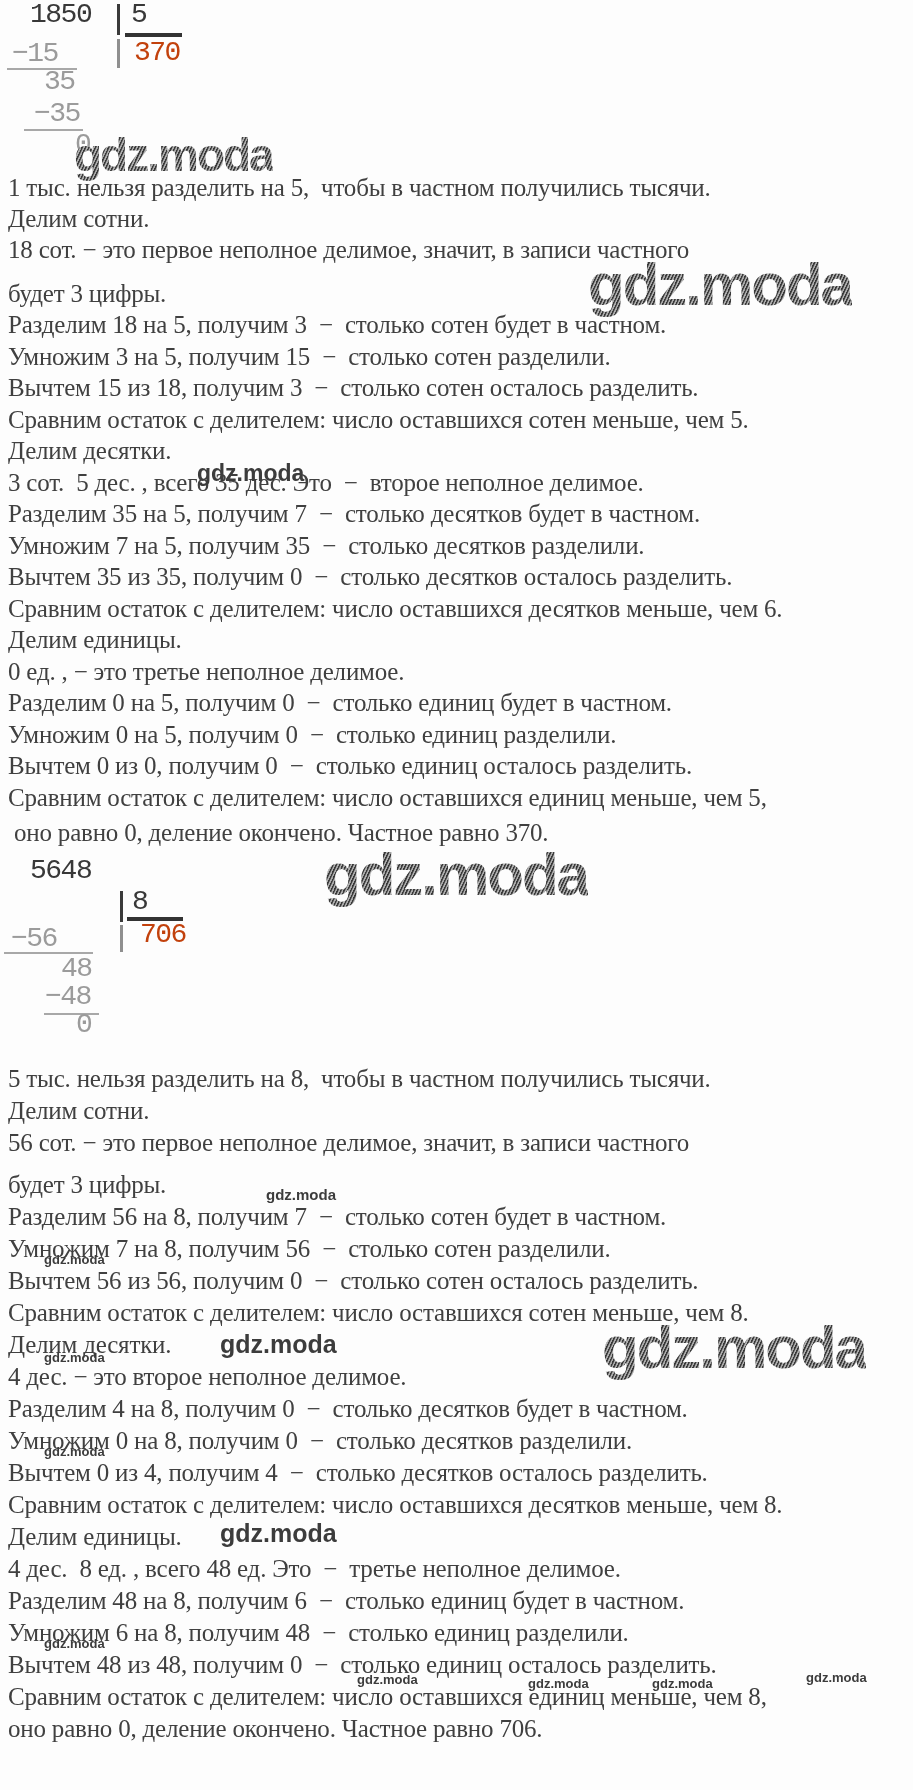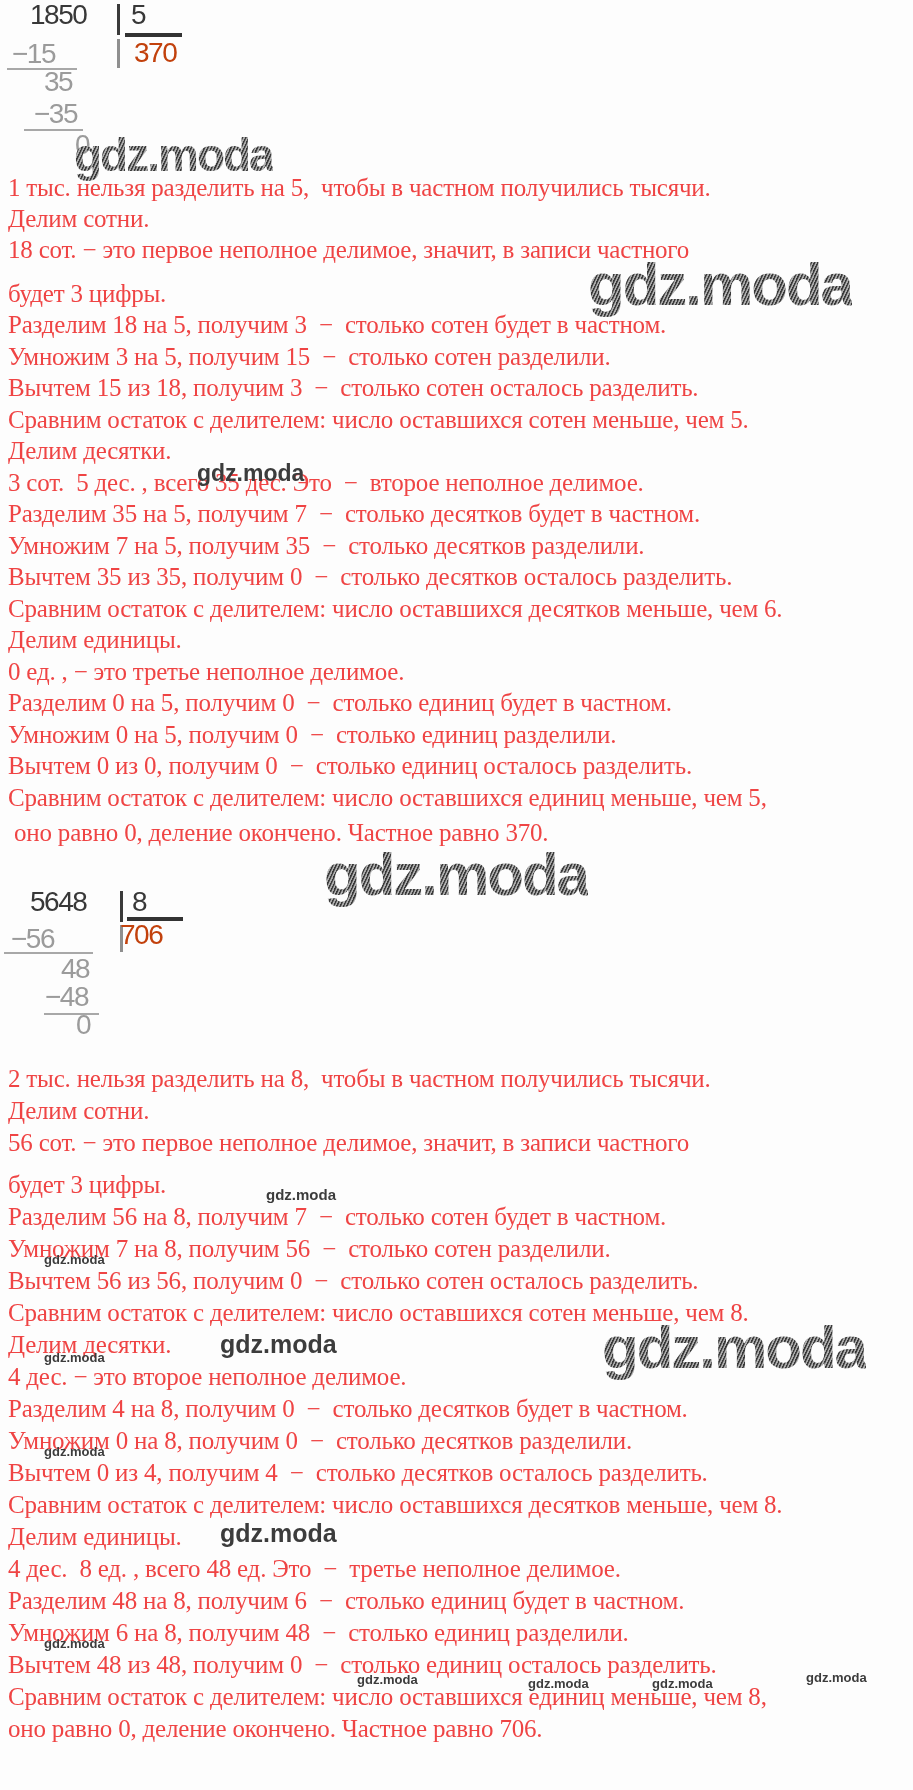--- a/index.html
+++ b/index.html
@@ -5,27 +5,27 @@
   html,body{margin:0;padding:0;}
   body{
     width:913px;height:1790px;position:relative;overflow:hidden;
     background:#fdfdfd;
     font-family:"Liberation Serif", serif;
   }
   .page{position:absolute;inset:0;}
   
   .tline{
     position:absolute;left:8px;
-    font-size:25px;line-height:26px;color:#ef4444;
+    font-size:25px;line-height:26px;color:#404040;
     white-space:pre;letter-spacing:-0.2px;
   }
   
   .dnum{
     position:absolute;
-    font-family:Liberation Sans, sans-serif;
+    font-family:Liberation Mono, monospace;
     font-size:28px;line-height:28px;letter-spacing:-1.5px;
     color:#383838;white-space:pre;
   }
   .dnum.muted{color:#9b9b9b;}
   .dnum.green{color:#c2410c;}
   .dline{position:absolute;background:#a8a8a8;height:2px;}
   .dline.dark{background:#333;height:4px;}
   .vbar{position:absolute;width:3px;background:#3a3a3a;}
   .vbar.muted{background:#8f8f8f;}
   
@@ -56,26 +56,26 @@
     <div class="dnum green" style="left:134px;top:39px">370</div>
     <div class="dnum muted" style="left:12px;top:40px">−15</div>
     <div class="dline" style="left:7px;top:68px;width:70px"></div>
     <div class="dnum muted" style="left:44px;top:68px">35</div>
     <div class="dnum muted" style="left:34px;top:100px">−35</div>
     <div class="dline" style="left:24px;top:129px;width:59px"></div>
     <div class="dnum muted" style="left:75px;top:131px">0</div>
   </div>
 
   <div>
-    <div class="dnum" style="left:30px;top:888px">5648</div>
+    <div class="dnum" style="left:30px;top:857px">5648</div>
     <div class="vbar" style="left:120px;top:891px;height:31px"></div>
     <div class="dnum" style="left:132px;top:888px">8</div>
     <div class="dline dark" style="left:127px;top:917px;width:56px"></div>
     <div class="vbar muted" style="left:120px;top:925px;height:27px"></div>
-    <div class="dnum green" style="left:120px;top:921px">706</div>
+    <div class="dnum green" style="left:140px;top:921px">706</div>
     <div class="dnum muted" style="left:11px;top:925px">−56</div>
     <div class="dline" style="left:4px;top:952px;width:89px"></div>
     <div class="dnum muted" style="left:61px;top:955px">48</div>
     <div class="dnum muted" style="left:45px;top:983px">−48</div>
     <div class="dline" style="left:44px;top:1013px;width:55px"></div>
     <div class="dnum muted" style="left:76px;top:1011px">0</div>
   </div>
 
   <div>
     <div class="tline" style="top:175px">1 тыс. нельзя разделить на 5,  чтобы в частном получились тысячи.</div>
@@ -95,21 +95,21 @@
     <div class="tline" style="top:627px">Делим единицы.</div>
     <div class="tline" style="top:659px">0 ед. , − это третье неполное делимое.</div>
     <div class="tline" style="top:690px">Разделим 0 на 5, получим 0  −  столько единиц будет в частном.</div>
     <div class="tline" style="top:722px">Умножим 0 на 5, получим 0  −  столько единиц разделили.</div>
     <div class="tline" style="top:753px">Вычтем 0 из 0, получим 0  −  столько единиц осталось разделить.</div>
     <div class="tline" style="top:785px">Сравним остаток с делителем: число оставшихся единиц меньше, чем 5,</div>
     <div class="tline" style="top:820px;left:14px">оно равно 0, деление окончено. Частное равно 370.</div>
   </div>
 
   <div>
-    <div class="tline" style="top:1066px">2 тыс. нельзя разделить на 8,  чтобы в частном получились тысячи.</div>
+    <div class="tline" style="top:1066px">5 тыс. нельзя разделить на 8,  чтобы в частном получились тысячи.</div>
     <div class="tline" style="top:1098px">Делим сотни.</div>
     <div class="tline" style="top:1130px">56 сот. − это первое неполное делимое, значит, в записи частного</div>
     <div class="tline" style="top:1172px">будет 3 цифры.</div>
     <div class="tline" style="top:1204px">Разделим 56 на 8, получим 7  −  столько сотен будет в частном.</div>
     <div class="tline" style="top:1236px">Умножим 7 на 8, получим 56  −  столько сотен разделили.</div>
     <div class="tline" style="top:1268px">Вычтем 56 из 56, получим 0  −  столько сотен осталось разделить.</div>
     <div class="tline" style="top:1300px">Сравним остаток с делителем: число оставшихся сотен меньше, чем 8.</div>
     <div class="tline" style="top:1332px">Делим десятки.</div>
     <div class="tline" style="top:1364px">4 дес. − это второе неполное делимое.</div>
     <div class="tline" style="top:1396px">Разделим 4 на 8, получим 0  −  столько десятков будет в частном.</div>

